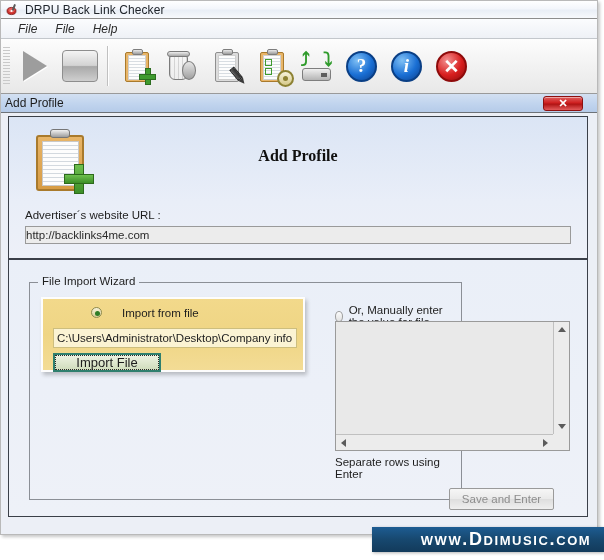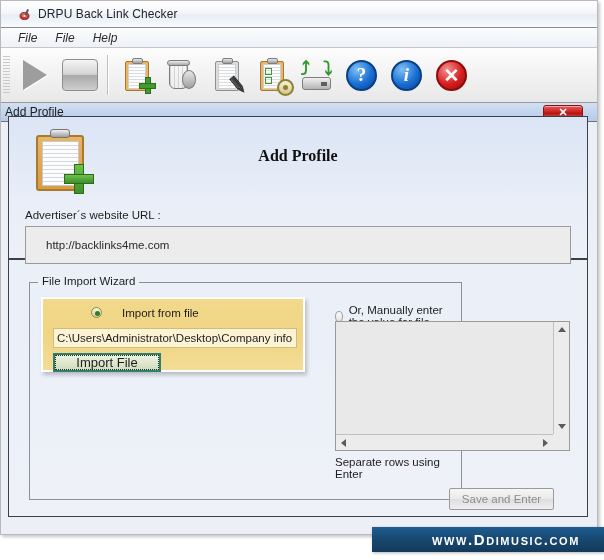--- a/index.html
+++ b/index.html
@@ -9,24 +9,24 @@
   #app-window{
     position:absolute;left:0;top:0;width:598px;height:535px;
     background:#eceff6;
     border:1px solid #b9b9b9;
     box-shadow:2px 2px 3px rgba(0,0,0,0.22);
     box-sizing:border-box;
   }
 
   
   #title-bar{
-    position:relative;height:27px;
+    position:relative;height:18px;
     background:linear-gradient(to bottom,#ffffff 0%,#f3f6fb 45%,#e9eef6 55%,#f7f9fc 100%);
     border-bottom:1px solid #8d8d8d;
-    display:flex;align-items:center;padding-left:17px;
+    display:flex;align-items:center;padding-left:4px;
     box-sizing:border-box;
   }
   #title-bar .title-text{
     font-size:12px;color:#20252b;font-weight:400;margin-left:5px;letter-spacing:0.1px;
   }
   .app-icon{width:15px;height:15px;position:relative;display:inline-block;}
 
   
   #menu-bar{
     height:20px;background:linear-gradient(to bottom,#fbfcfe,#eef1f6);
@@ -160,24 +160,24 @@
     background:linear-gradient(to bottom,#6ec04f,#3d8f28);border:1px solid #2d6a1c;box-sizing:border-box;}
   #big-clip .plus:before{left:10px;top:0;width:10px;height:30px;}
   #big-clip .plus:after{left:0;top:10px;width:30px;height:10px;}
 
   #dialog-title{position:absolute;left:0;top:30px;width:100%;text-align:center;
     font-family:"Liberation Serif",serif;font-weight:bold;font-size:16px;color:#101010;}
 
   .field-label{position:absolute;font-size:11.5px;color:#1d1d1d;}
   #url-label{left:16px;top:92px;}
   #url-input{
-    position:absolute;left:16px;top:109px;width:546px;height:38px;
+    position:absolute;left:16px;top:109px;width:546px;height:18px;
     background:#ececec;border:1px solid #9a9a9a;box-sizing:border-box;
     font-family:"Liberation Sans",sans-serif;font-size:11.5px;color:#2a2a2a;
-    padding:0 20px;line-height:20px;
+    padding:0 0;line-height:20px;
   }
 
   
   #group-wizard{
     position:absolute;left:18px;top:165px;width:433px;height:218px;
     border:1px solid #8b8f96;box-sizing:border-box;
   }
   #group-legend{position:absolute;left:8px;top:-8px;background:#eaeff8;padding:0 4px;
     font-size:11.5px;color:#1d1d1d;}
 
@@ -245,21 +245,21 @@
   }
 
   
   #watermark{
     position:absolute;left:372px;top:527px;width:232px;height:25px;
     background:linear-gradient(to bottom,#1d5c92 0%,#17486f 50%,#123a5b 100%);
     display:flex;align-items:center;justify-content:center;
     box-shadow:1px 1px 3px rgba(0,0,0,0.3);
   }
   #watermark .wm-text{
-    color:#ffffff;font-size:15px;font-weight:bold;letter-spacing:1.6px;
+    color:#ffffff;font-size:18px;font-weight:bold;letter-spacing:1.6px;
     font-variant:small-caps;font-family:"Liberation Sans",sans-serif;margin-left:36px;
   }
 </style>
 </head>
 <body>
 
 <div id="app-window">
 
   <div id="title-bar">
     <span class="app-icon">

